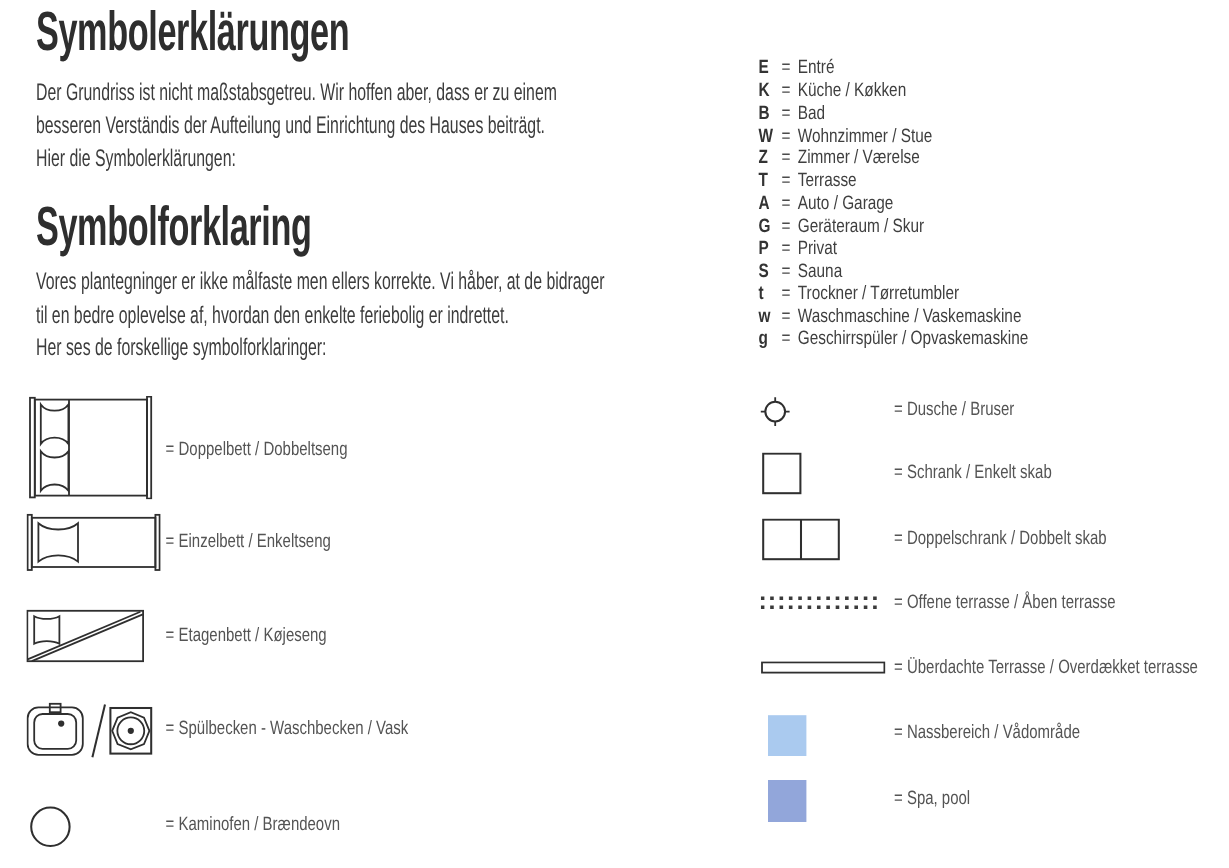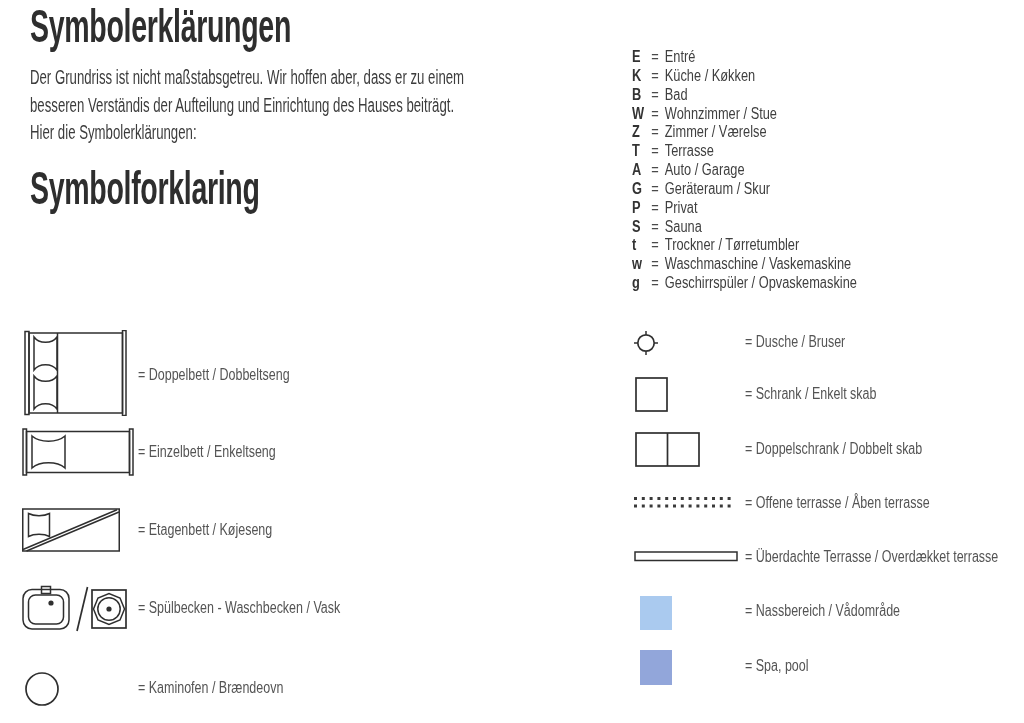--- a/index.html
+++ b/index.html
@@ -39,20 +39,25 @@
 <div class="page">
 
   <div class="abs title" style="left:30px;top:4px;">Symbolerklärungen</div>
   <div class="abs" style="left:30px;top:64px;">
     <div class="bodyline">Der Grundriss ist nicht maßstabsgetreu. Wir hoffen aber, dass er zu einem</div>
     <div class="bodyline">besseren Verständis der Aufteilung und Einrichtung des Hauses beiträgt.</div>
     <div class="bodyline">Hier die Symbolerklärungen:</div>
   </div>
 
   <div class="abs title" style="left:30px;top:166px;">Symbolforklaring</div>
+  <div class="abs" style="left:30px;top:222px;">
+    <div class="bodyline">Vores plantegninger er ikke målfaste men ellers korrekte. Vi håber, at de bidrager</div>
+    <div class="bodyline">til en bedre oplevelse af, hvordan den enkelte feriebolig er indrettet.</div>
+    <div class="bodyline">Her ses de forskellige symbolforklaringer:</div>
+  </div>
 
   <div class="abs legend">
     <div class="legend-row">
       <span class="ll">E</span>
       <span class="le">=</span>
       <span class="lv">Entré</span>
     </div>
     <div class="legend-row">
       <span class="ll">K</span>
       <span class="le">=</span>

